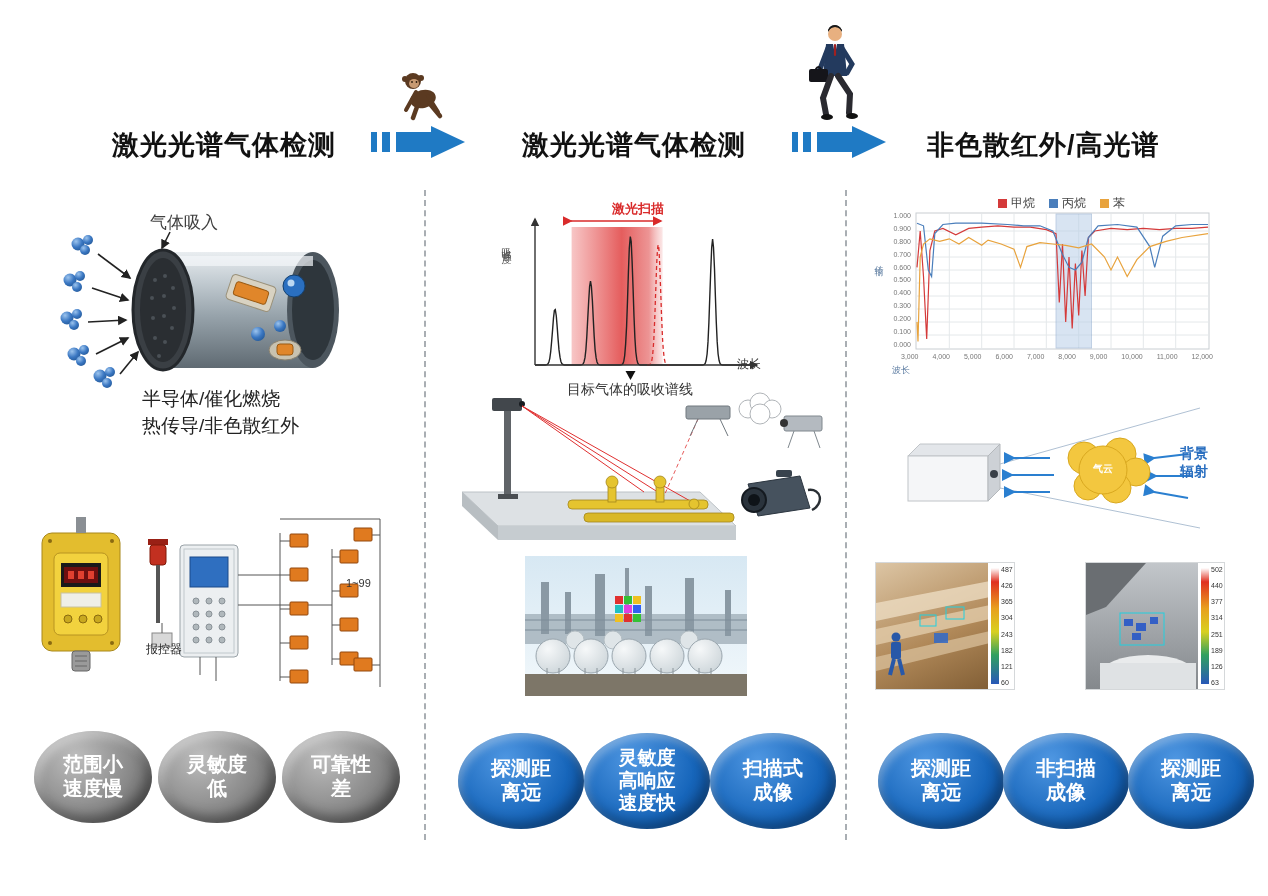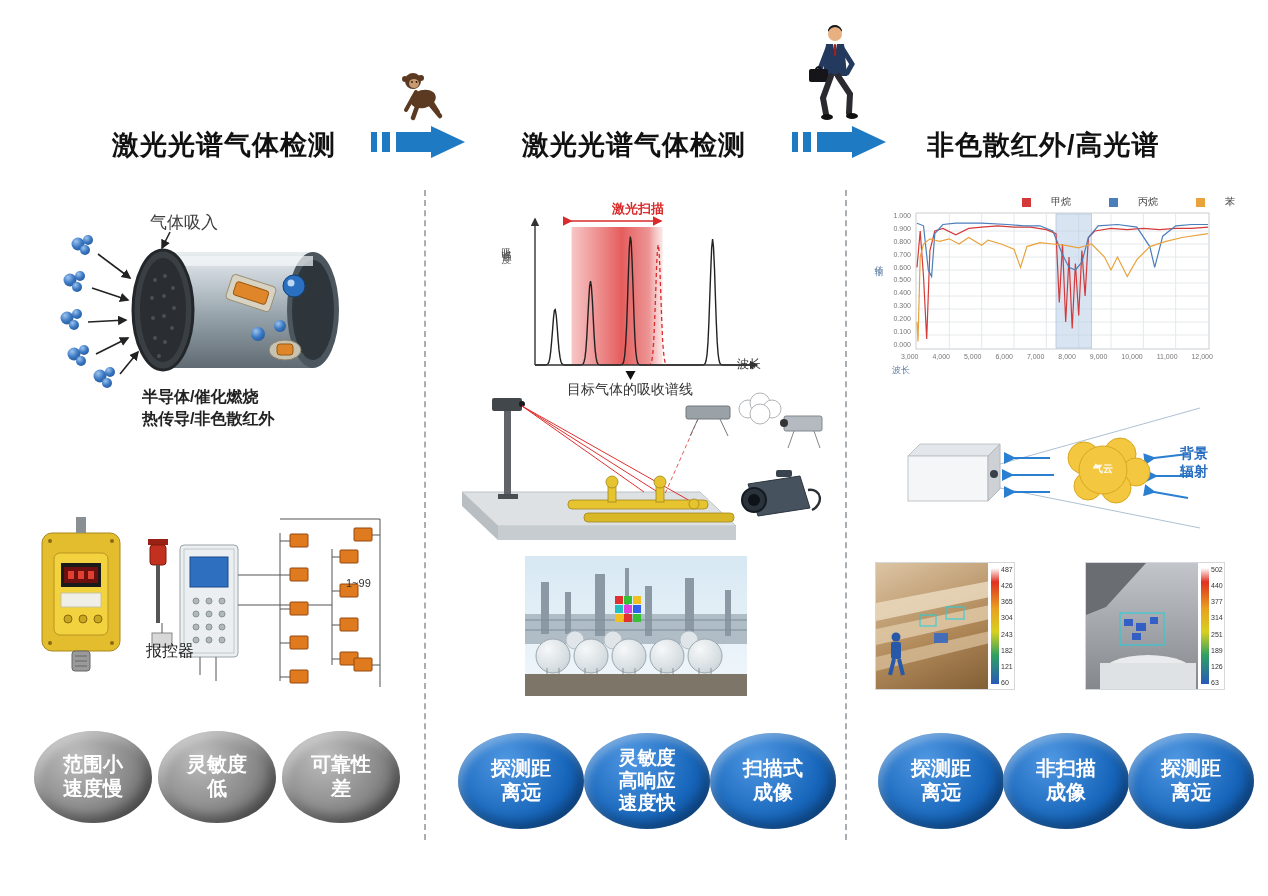--- a/index.html
+++ b/index.html
@@ -3,34 +3,34 @@
 <meta charset="utf-8">
 <style>
   * { margin:0; padding:0; box-sizing:border-box; }
   html,body { width:1268px; height:896px; }
   body { position:relative; background:#ffffff; overflow:hidden;
          font-family:"Liberation Sans","DejaVu Sans",sans-serif; color:#111; }
   .abs { position:absolute; }
   .col-title { font-size:27px; font-weight:bold; color:#111; white-space:nowrap; letter-spacing:1px; }
   .sep { width:0; border-left:2px dashed #a9aeb3; }
   .small-label { font-size:17px; color:#404040; }
-  .tech-label { font-size:16px; font-weight:700; color:#222; line-height:1.4; white-space:pre-line; }
+  .tech-label { font-size:19px; font-weight:400; color:#222; line-height:1.4; white-space:pre-line; }
   .tiny { font-size:11px; color:#333; }
   .badge { border-radius:50%; display:flex; align-items:center; justify-content:center;
            text-align:center; color:#fff; font-weight:bold; font-size:20px; line-height:1.18;
            white-space:pre-line; }
   .badge.gray { background:radial-gradient(circle at 35% 28%, #bdbdbd, #8a8a8a 55%, #565656 100%);
                 box-shadow:inset -5px -7px 12px rgba(0,0,0,.35), inset 4px 6px 10px rgba(255,255,255,.4); }
   .badge.blue { background:radial-gradient(circle at 38% 28%, #4f97e2, #1766bb 60%, #0a4a97 100%);
                 box-shadow:inset -5px -7px 12px rgba(0,0,0,.3), inset 3px 5px 9px rgba(255,255,255,.35); }
   .vert { writing-mode:vertical-rl; text-orientation:upright; letter-spacing:2px; }
   .chart-annot { font-size:14px; color:#333; text-align:center; }
   .scan-label { font-size:13px; font-weight:bold; color:#d92b2b; text-align:right; }
   .legend { display:flex; gap:14px; align-items:center; }
-  .legend-item { display:flex; gap:20px; align-items:center; font-size:10px; color:#444;margin-left:24px; }
+  .legend-item { display:flex; gap:4px; align-items:center; font-size:12px; color:#444; }
   .ticks-col { display:flex; flex-direction:column; justify-content:space-between; align-items:flex-end; }
   .ticks-col .tick { font-size:7px; color:#777; line-height:1; }
   .ticks-row { display:flex; flex-direction:row; justify-content:space-between; }
   .ticks-row .tick { font-size:7px; color:#777; line-height:1; }
   .thermal { overflow:hidden; border:1px solid #d5d8da; }
   .scalewrap { position:absolute; right:0; top:0; bottom:0; width:26px; background:#fff; }
   .scalebar { position:absolute; left:3px; top:5px; bottom:5px; width:8px;
               background:linear-gradient(#ffffff,#e03020 12%,#e8a020 35%,#d8d020 55%,#30a060 75%,#2858b8 100%); }
   .scalenums { position:absolute; left:13px; top:3px; bottom:3px; width:13px; }
   .scalenums .tick { font-size:7px; color:#333; line-height:1; }
@@ -269,21 +269,21 @@
     <rect x="312" y="45" width="18" height="13" rx="1"></rect>
       <rect x="312" y="79" width="18" height="13" rx="1"></rect>
     <rect x="312" y="113" width="18" height="13" rx="1"></rect>
       <rect x="312" y="147" width="18" height="13" rx="1"></rect>
     <rect x="326" y="23" width="18" height="13" rx="1"></rect>
       <rect x="326" y="153" width="18" height="13" rx="1"></rect>
   </g>
 </svg>
 
 <div class="abs tiny" style="left:346px;top:577px">1~99</div>
-<div class="abs" style="left:146px;top:641px;font-size:16px;color:#222">报控器</div>
+<div class="abs" style="left:146px;top:641px;font-size:12px;color:#222">报控器</div>
 
 <div class="abs badge gray" style="left:34px;top:731px;width:118px;height:92px">范围小
 速度慢</div>
 <div class="abs badge gray" style="left:158px;top:731px;width:118px;height:92px">灵敏度
 低</div>
 <div class="abs badge gray" style="left:282px;top:731px;width:118px;height:92px">可靠性
 差</div>
 
 <svg class="abs" style="left:497px;top:197px" width="276" height="196" viewBox="0 0 276 196">
   <defs>

